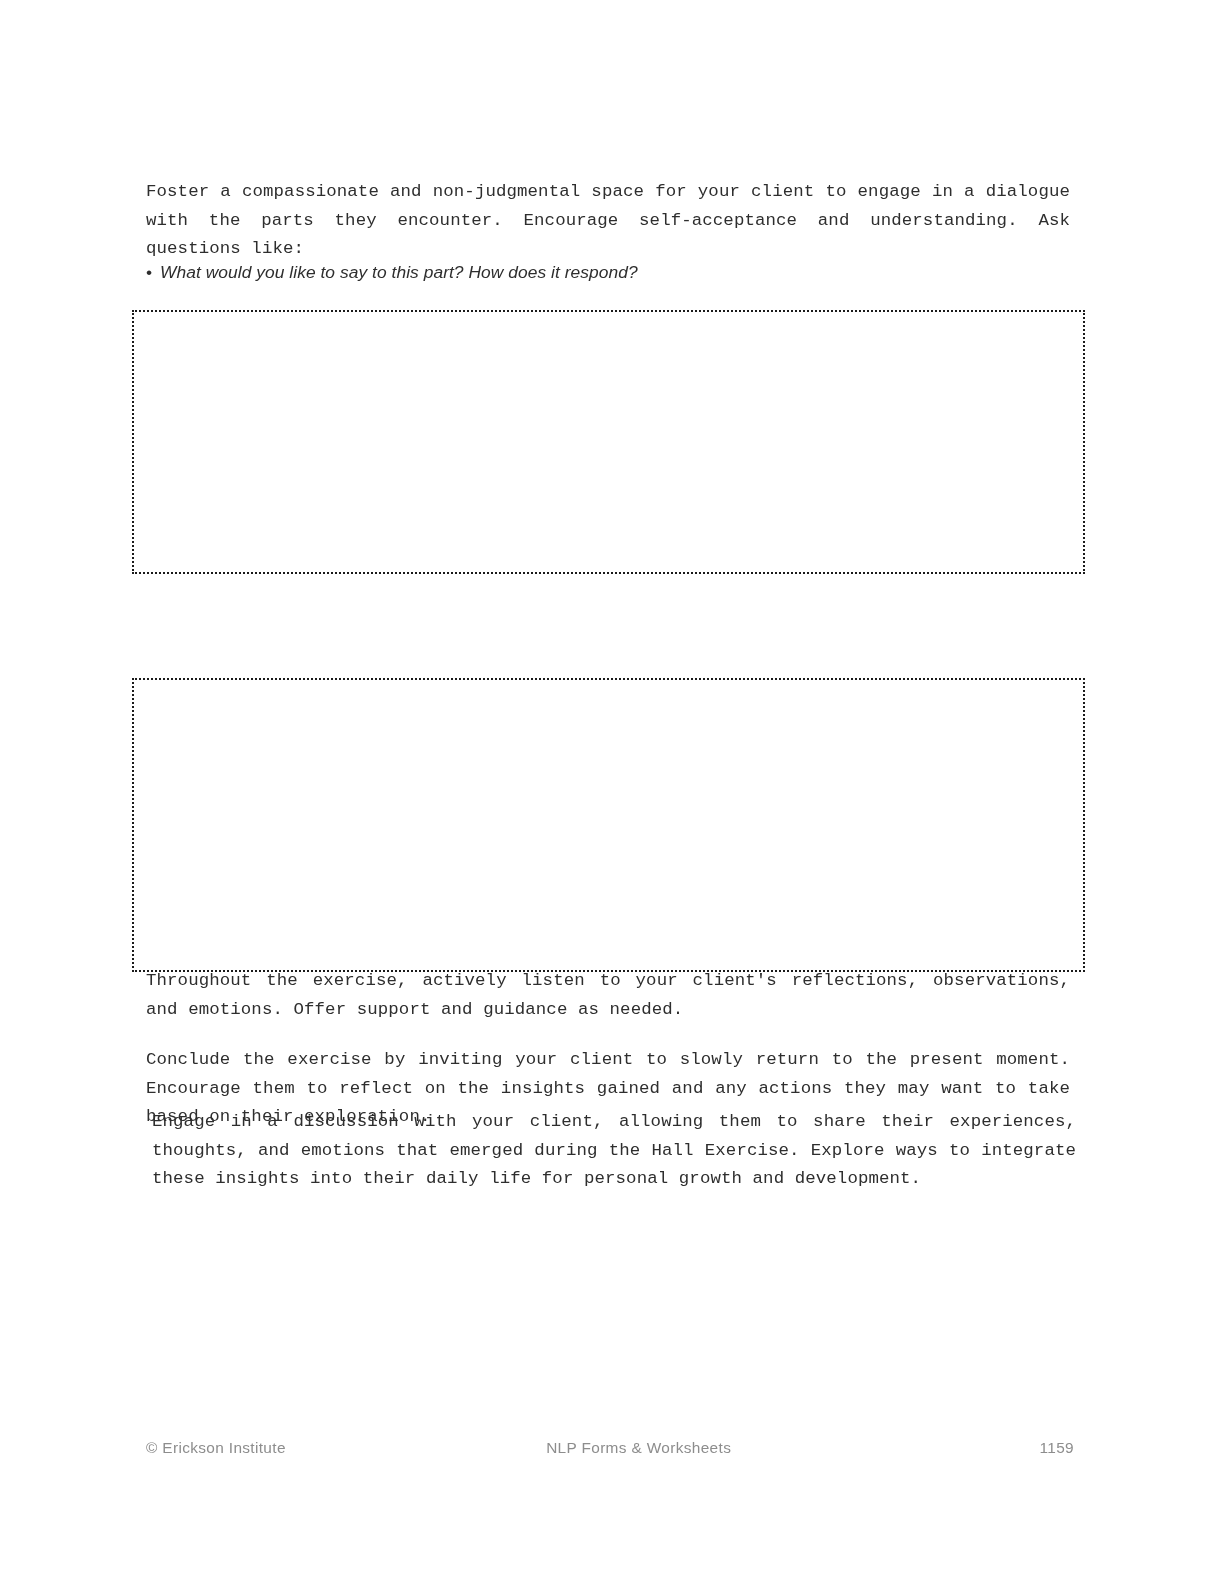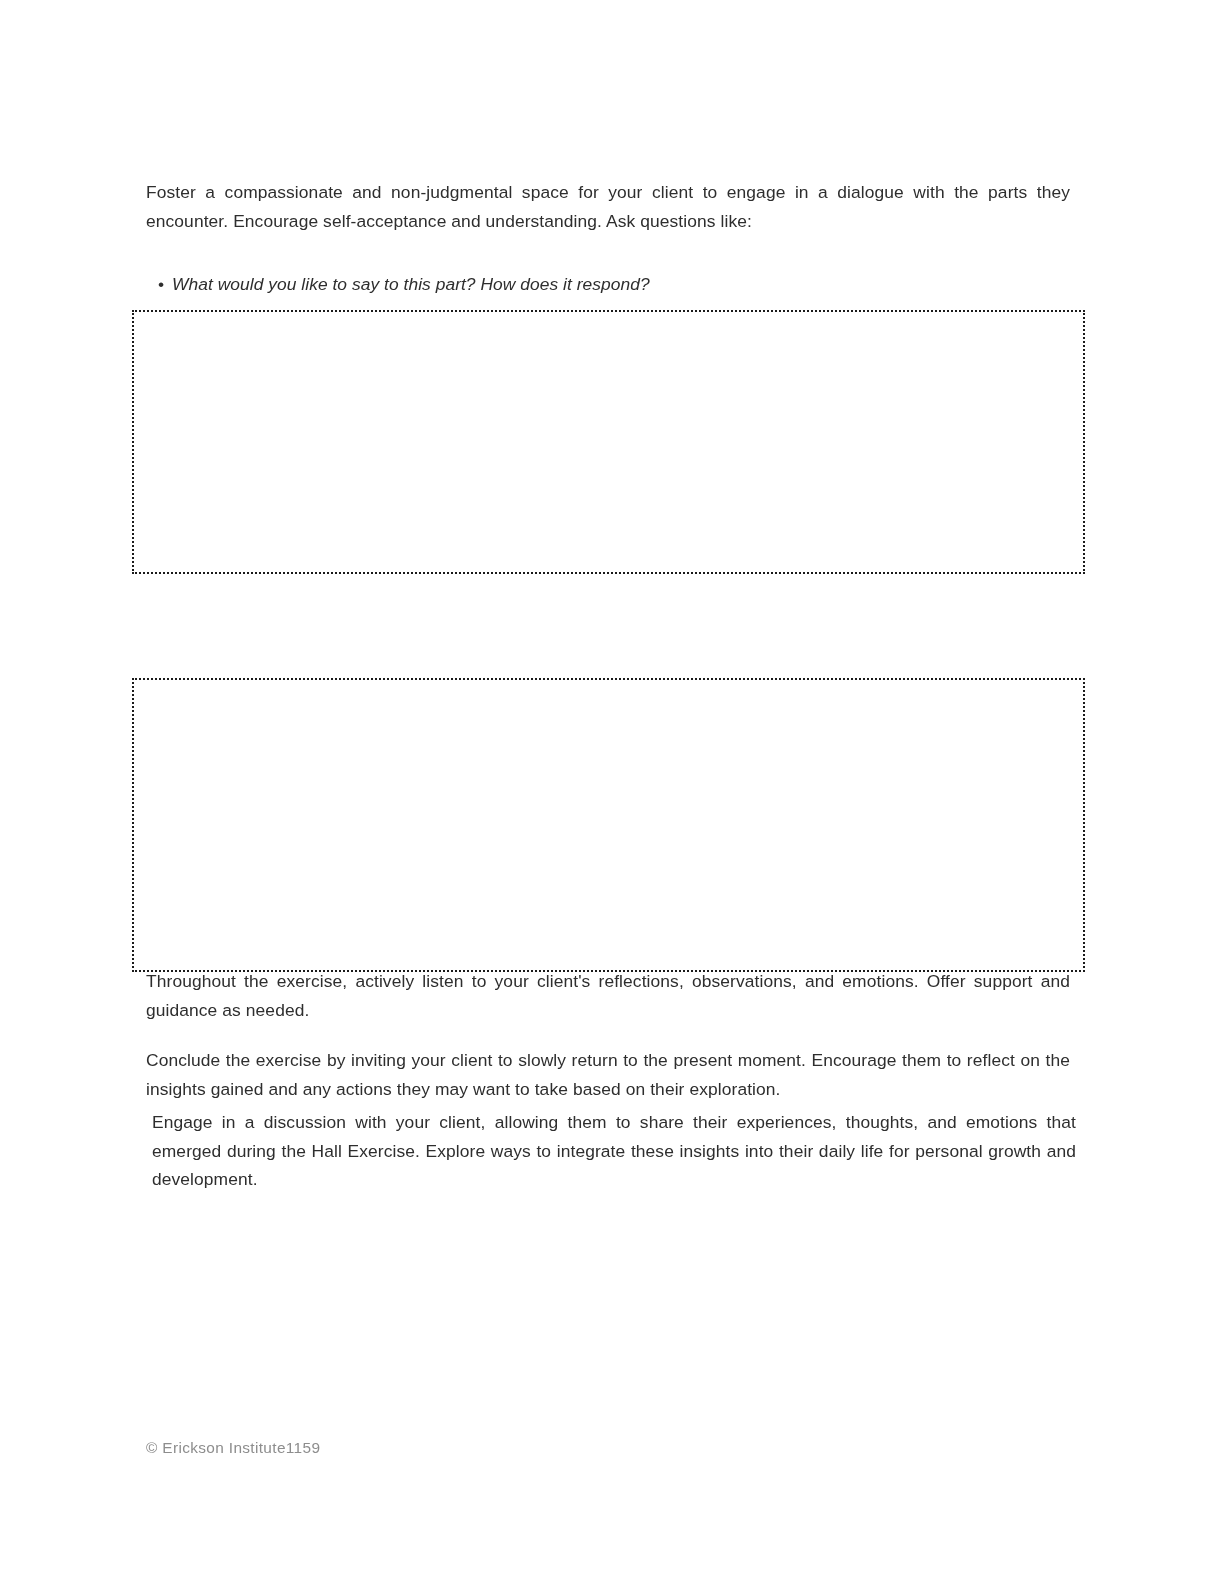--- a/index.html
+++ b/index.html
@@ -28,24 +28,25 @@
 
   p.body-text {
     margin: 0;
     font-size: 17.4px;
     line-height: 28.6px;
     text-align: justify;
     text-justify: inter-word;
     color: #2e2e2e;
     font-weight: 400;
     letter-spacing: 0.1px;
+    font-family: Liberation Mono, monospace;
   }
 
   .bullet-line {
-    margin: 12px;
+    margin: 0;
     font-size: 17.4px;
     line-height: 28.6px;
     font-style: italic;
     color: #2e2e2e;
     white-space: nowrap;
     letter-spacing: 0.05px;
   }
   .bullet-line .dot {
     display: inline-block;
     width: 14px;
@@ -109,16 +110,17 @@
   <div class="tb" style="top:967px;">
     <p class="body-text">Throughout the exercise, actively listen to your client's reflections, observations, and emotions. Offer support and guidance as needed.</p>
   </div>
 
   <div class="tb" style="top:1108px;margin-left:6px;">
     <p class="body-text">Engage in a discussion with your client, allowing them to share their experiences, thoughts, and emotions that emerged during the Hall Exercise. Explore ways to integrate these insights into their daily life for personal growth and development.</p>
   </div>
 
   <div class="footer">
     <span class="f-left">© Erickson Institute</span>
+    <span class="f-center">NLP Forms &amp; Worksheets</span>
     <span class="f-right">1159</span>
   </div>
 
 </div>
 
 </body></html>

